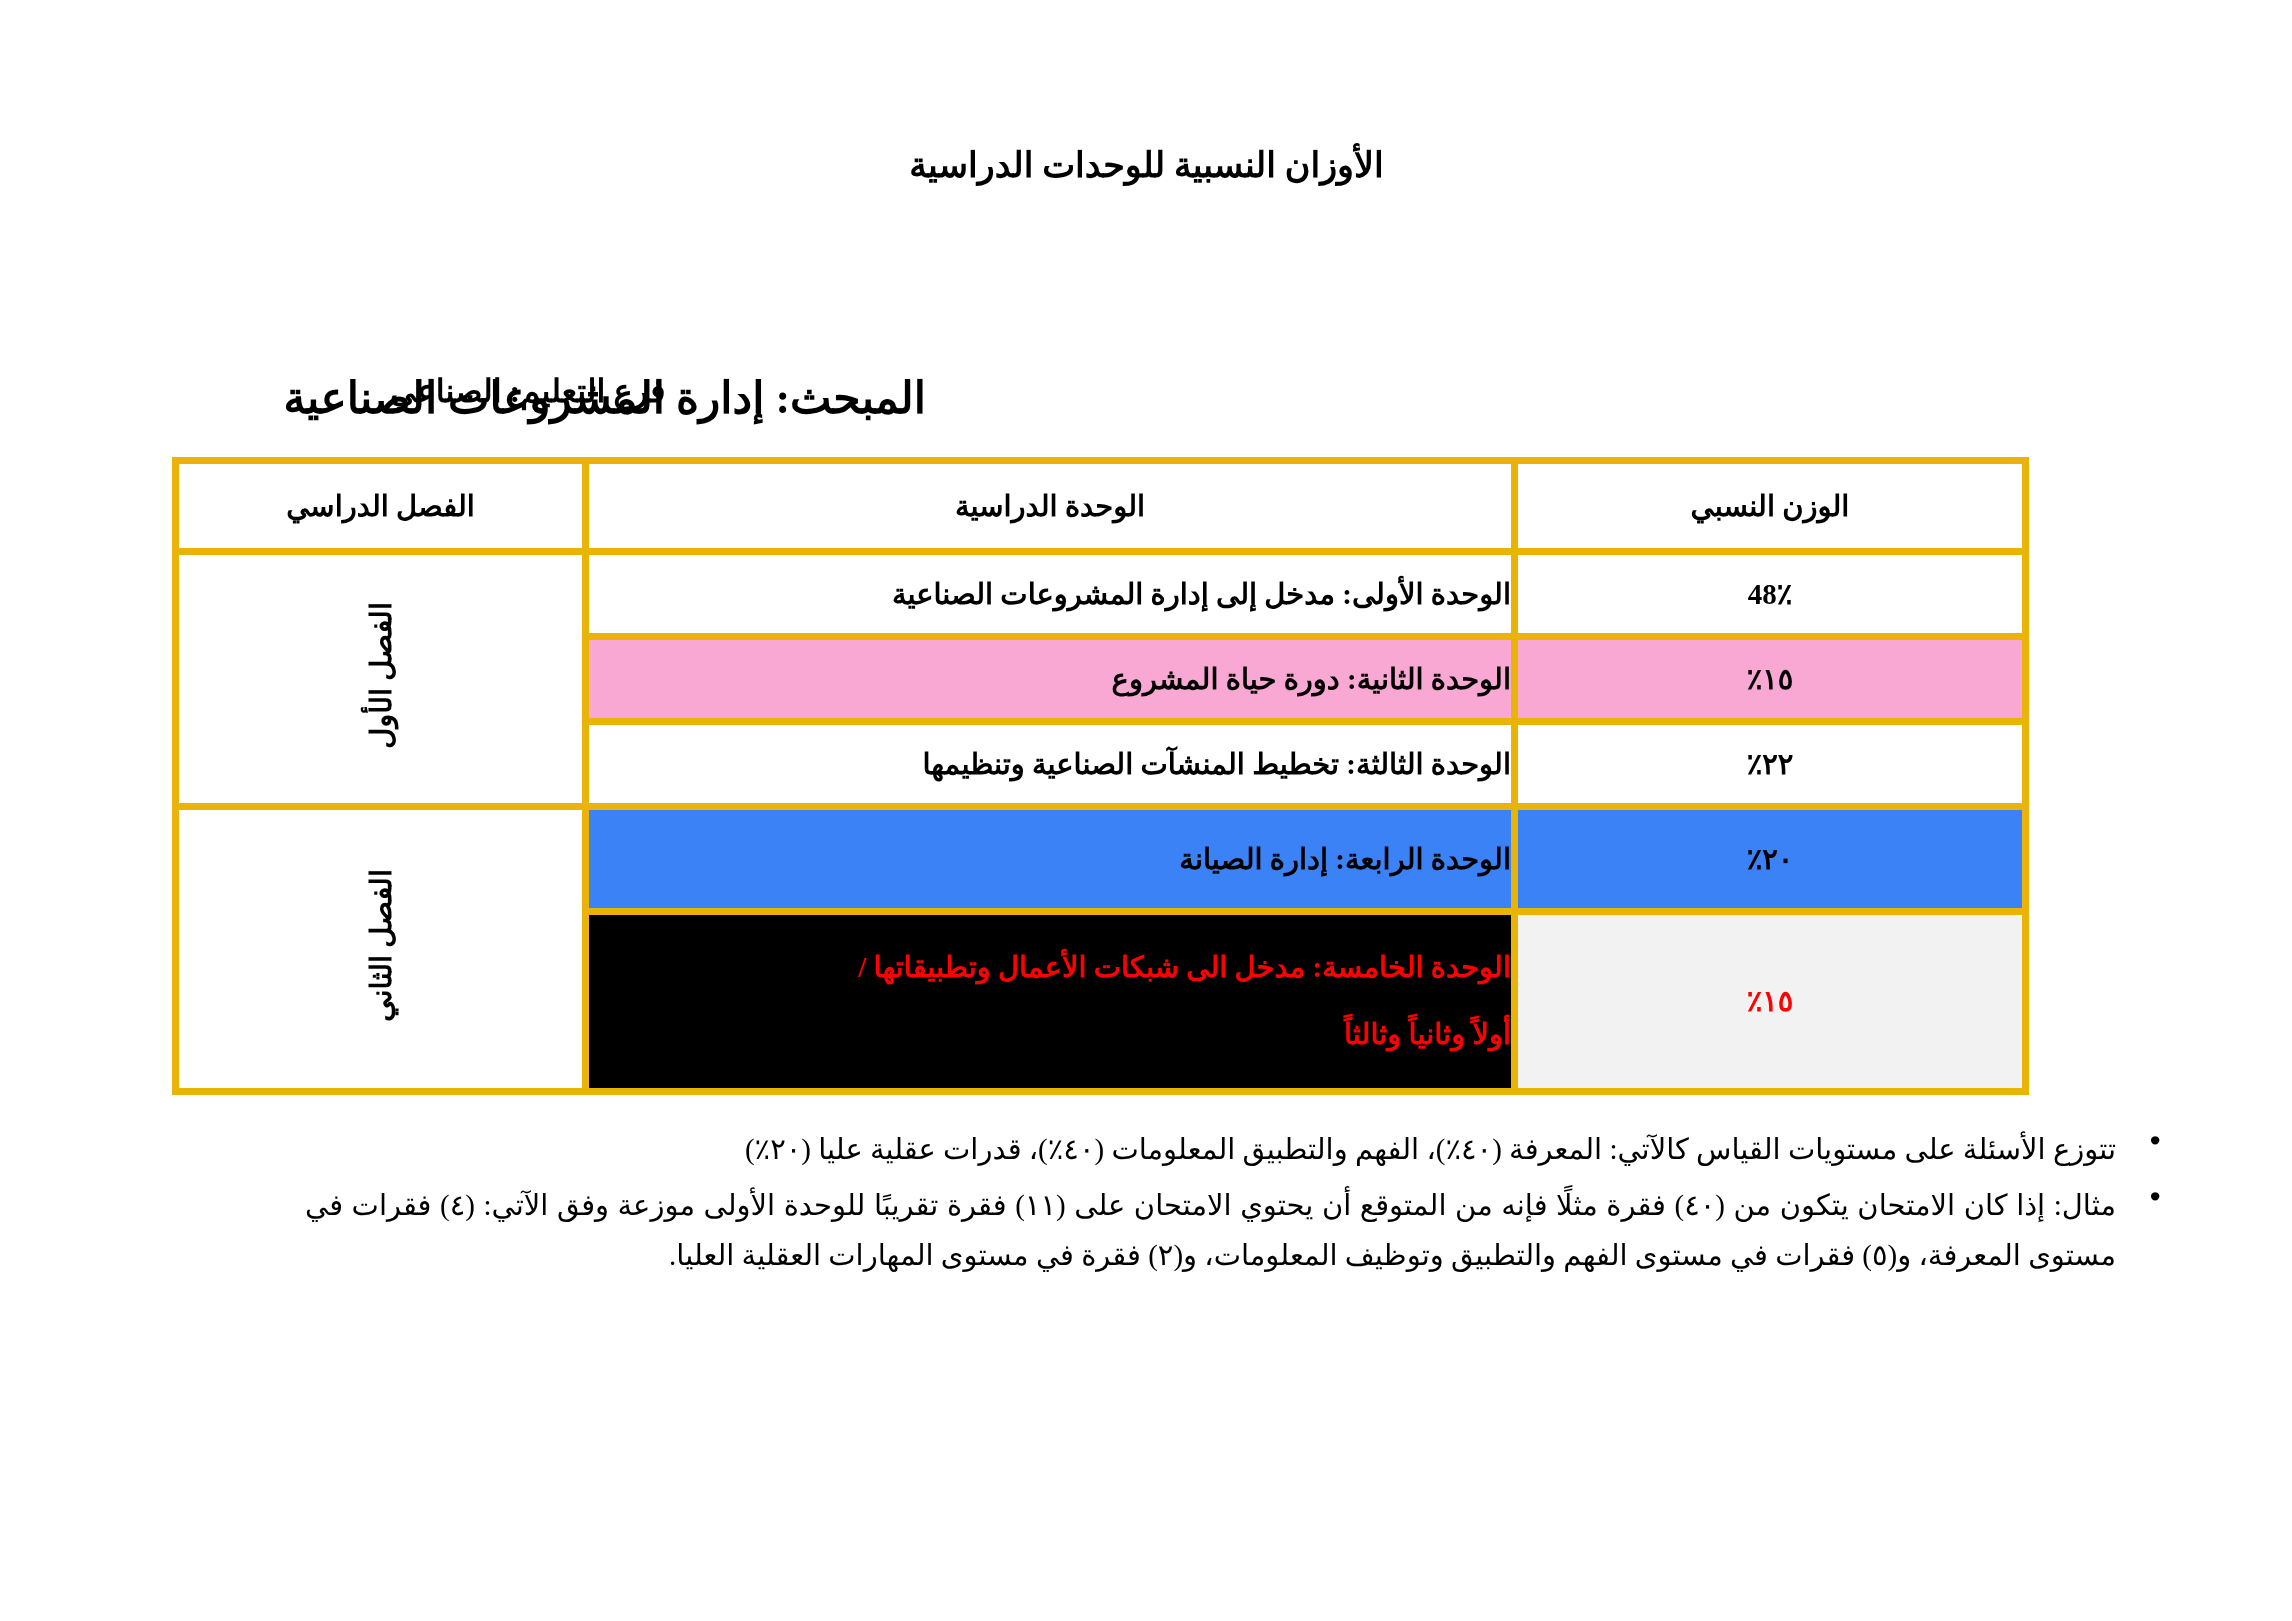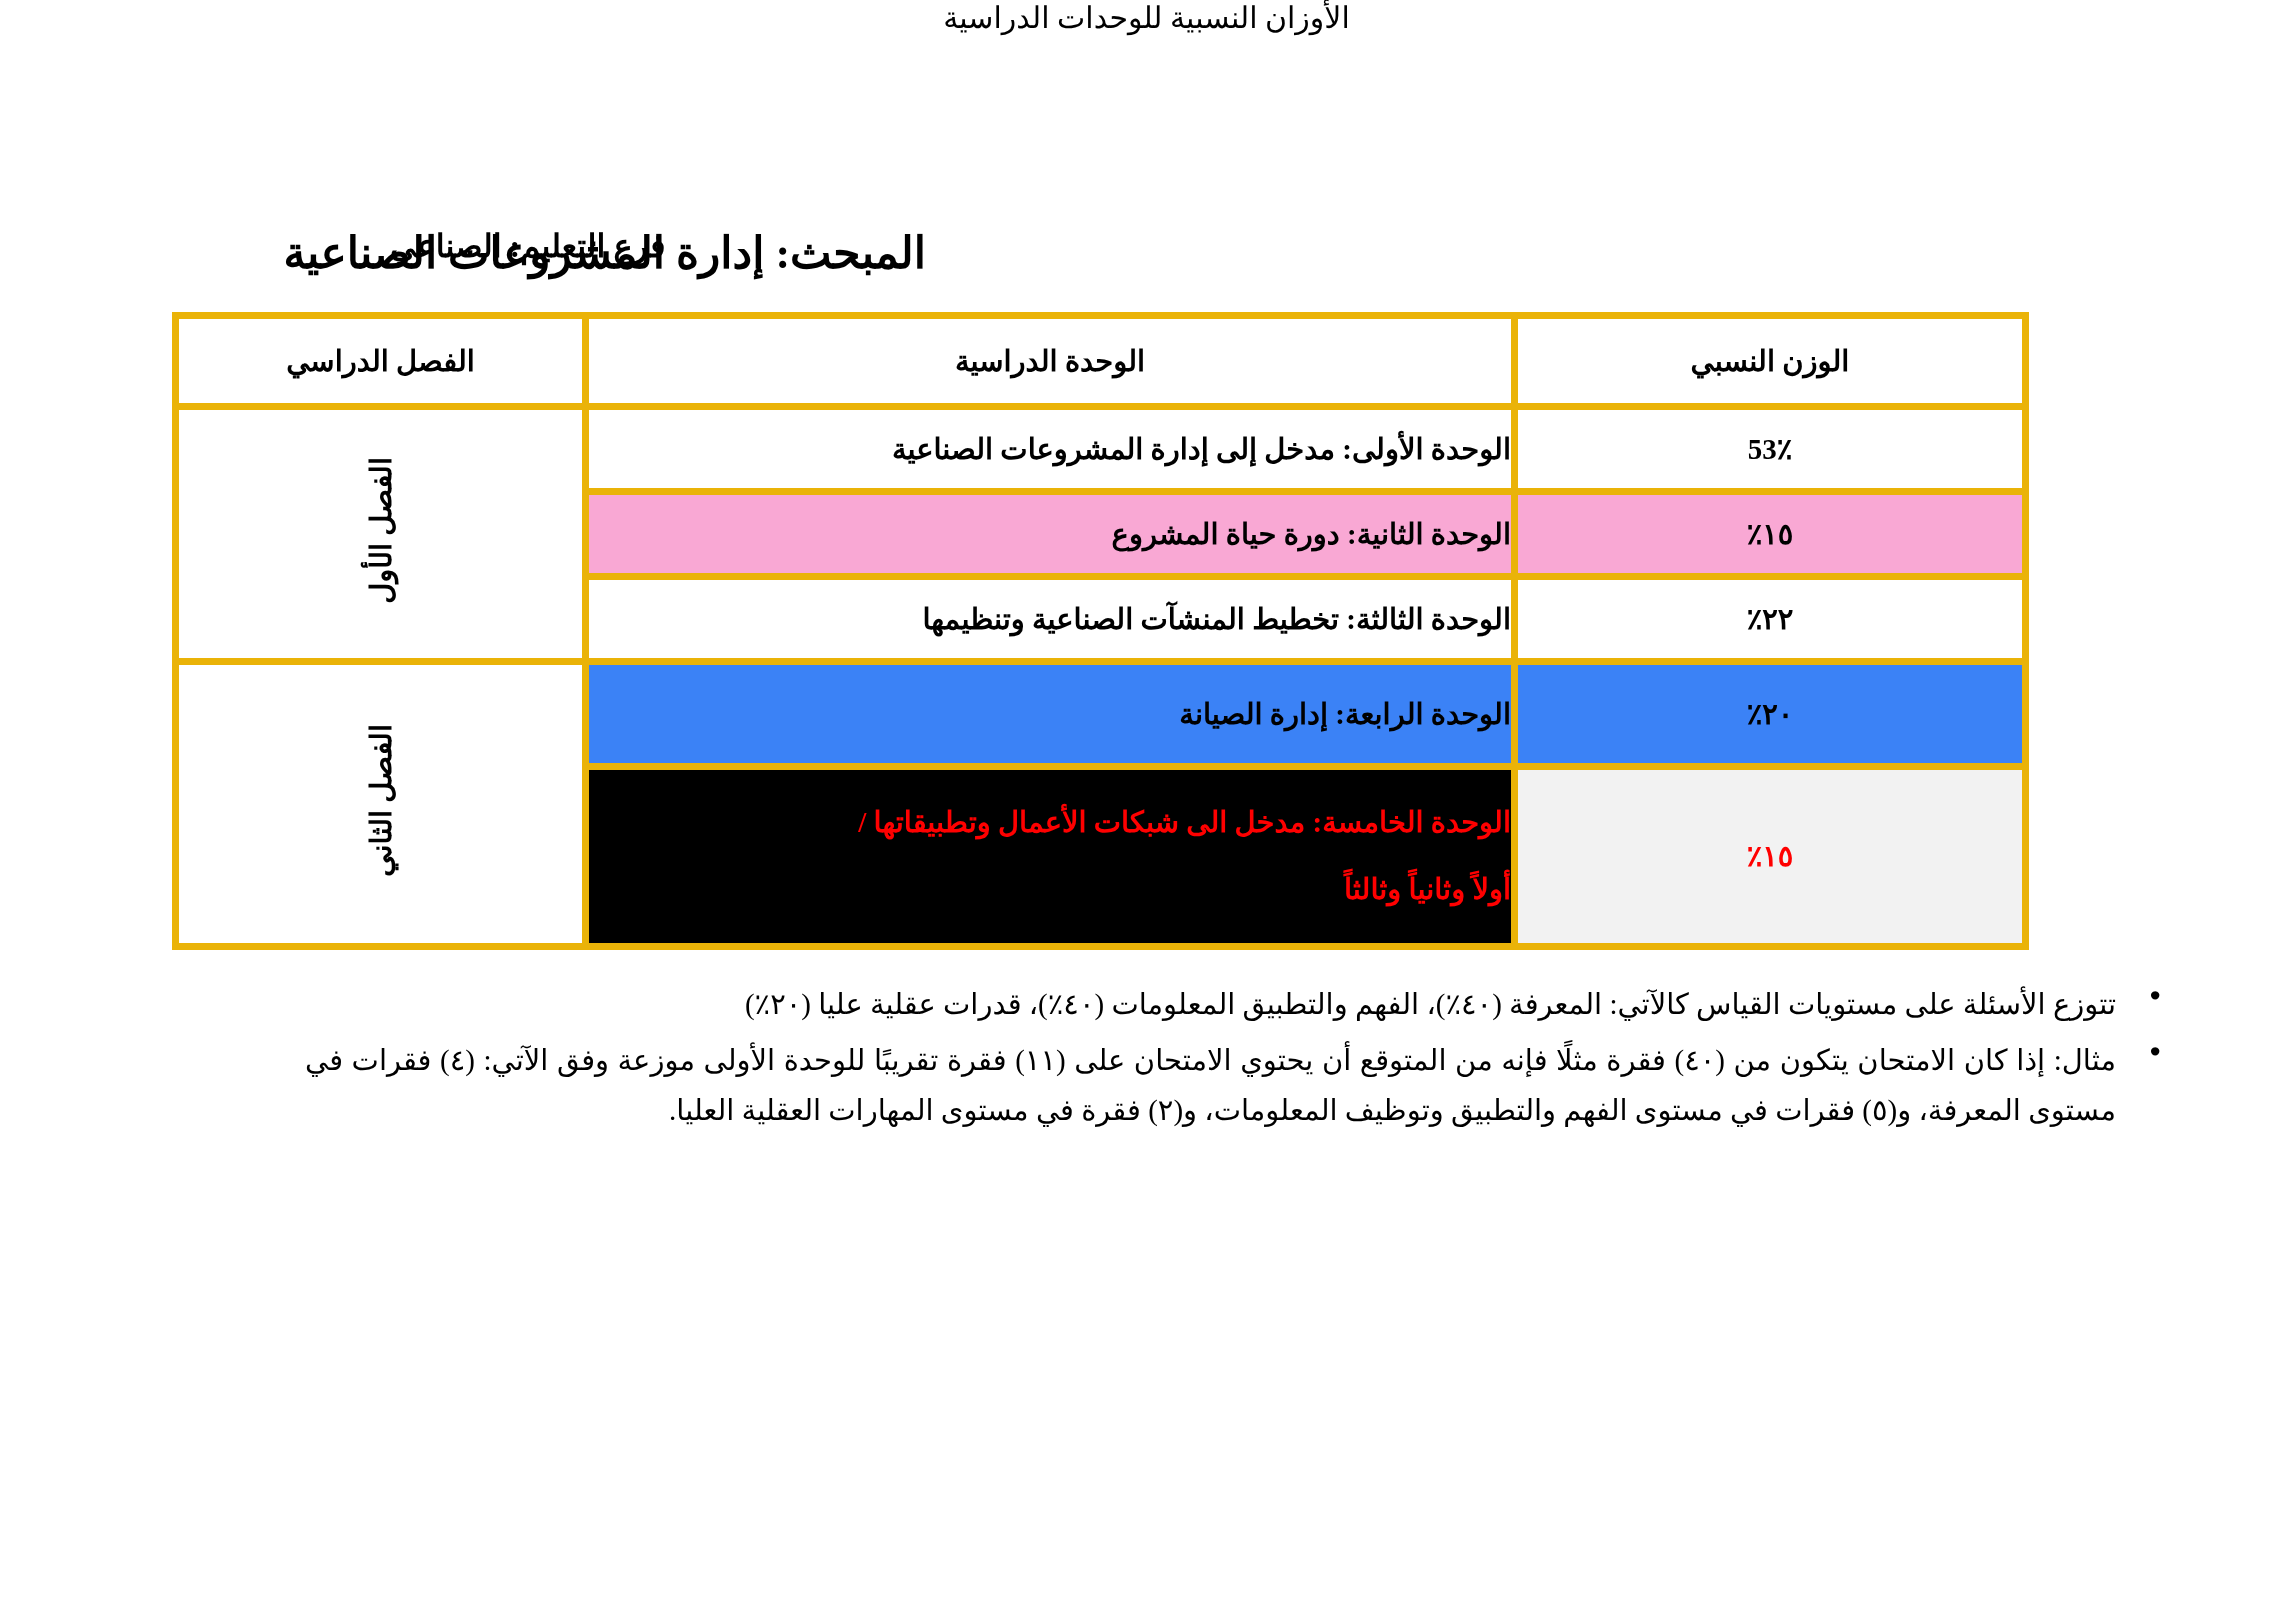--- a/index.html
+++ b/index.html
@@ -19,22 +19,23 @@
     position: relative;
     width: 2293px;
     height: 1621px;
     box-sizing: border-box;
     padding: 0;
   }
 
   
   .doc-title {
     text-align: center;
-    font-size: 30px;
-    font-weight: normal;
+    font-size: 35px;
+    font-weight: bold;
+    margin-top: 145px;
     letter-spacing: 0px;
   }
   .hdr-subject {
     position: absolute;
     top: 227px;
     right: 1367px;
     font-size: 44px;
     font-weight: bold;
     white-space: nowrap;
   }
@@ -177,21 +178,21 @@
       </colgroup>
       <thead>
         <tr>
           <td>الوزن النسبي</td>
           <td>الوحدة الدراسية</td>
           <td>الفصل الدراسي</td>
         </tr>
       </thead>
       <tbody>
         <tr>
-          <td class="weight-cell">53٪</td>
+          <td class="weight-cell">48٪</td>
           <td class="unit-cell">الوحدة الأولى: مدخل إلى إدارة المشروعات الصناعية</td>
           <td class="term-cell" rowspan="3">
             <span class="vert">الفصل الأول</span>
           </td>
         </tr>
         <tr class="row-white">
           <td class="weight-cell">١٥٪</td>
           <td class="unit-cell">الوحدة الثانية: دورة حياة المشروع</td>
         </tr>
         <tr>

